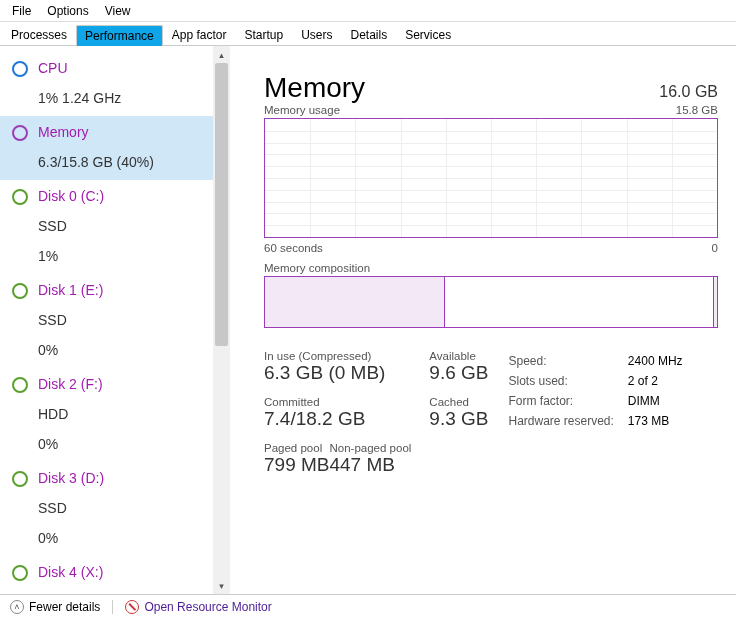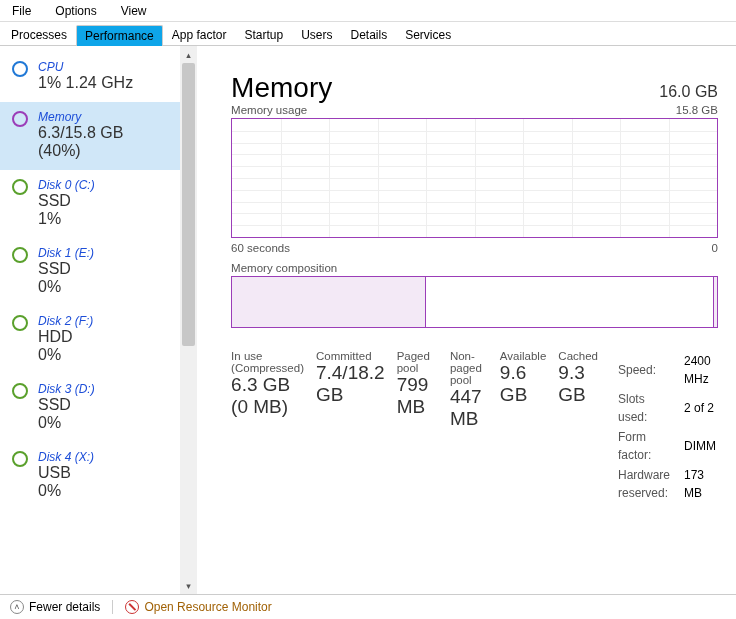--- a/index.html
+++ b/index.html
@@ -1,58 +1,58 @@
 <!DOCTYPE html>
 <html><head>
 <meta charset="utf-8">
 <style>
   * { box-sizing: border-box; margin: 0; padding: 0; font-family: "Segoe UI", Arial, sans-serif; }
   body { width: 736px; height: 619px; background: #fff; color: #000; font-size: 12px; overflow: hidden; }
-  .menubar { height: 22px; display: flex; align-items: center; gap: 8px; border-bottom: 1px solid #ddd; padding-left: 4px; }
+  .menubar { height: 22px; display: flex; align-items: center; gap: 0; border-bottom: 1px solid #ddd; padding-left: 4px; }
   .menubar .mi { padding: 2px 8px; font-size: 12px; cursor: default; }
   .tabs { display: flex; align-items: flex-end; height: 24px; border-bottom: 1px solid #ccc; padding-left: 2px; }
   .tab { padding: 3px 8px; font-size: 12px; border: 1px solid transparent; border-bottom: none; cursor: default; }
   .tab.active { border-color: #ccc; background: #0ea5e9; position: relative; top: 1px; border-radius: 2px 2px 0 0; }
   .body { display: flex; height: 548px; }
   .sidebar { width: 230px; position: relative; display: flex; }
   .sidebar-list { flex: 1; overflow: hidden; padding-top: 6px; }
   .sb-item { display: flex; align-items: flex-start; padding: 8px 10px 10px 12px; cursor: default; }
   .sb-item.selected { background: #d0e7f8; }
   .sb-icon { width: 16px; height: 16px; border: 2px solid; border-radius: 50%; margin-right: 10px; margin-top: 1px; flex-shrink: 0; }
   .sb-icon.cpu { border-color: #2078d6; }
   .sb-icon.mem { border-color: #9b3db8; }
   .sb-icon.disk { border-color: #5aa02c; }
-  .sb-text .t1 { font-size: 12px; color: #1d4ed8; font-style: italic; }
-  .sb-text .t2 { font-size: 16px; color: #333; margin-top: 0; }
+  .sb-text .t1 { font-size: 14px; color: #a21caf; }
+  .sb-text .t2 { font-size: 14px; color: #333; margin-top: 14px; }
   .sb-scroll { width: 17px; background: #f0f0f0; display: flex; flex-direction: column; }
   .sb-scroll .up, .sb-scroll .down { height: 17px; display:flex; align-items:center; justify-content:center; color:#555; font-size:9px; }
   .sb-scroll .thumb { flex: 1; background:#f0f0f0; position:relative; }
   .sb-scroll .thumb::after { content:""; position:absolute; left:2px; right:2px; top:0; height:55%; background:#c7c7c7; border-radius:2px; }
   .main { flex: 1; padding: 16px 18px 8px 34px; position: relative; }
   .main-header { display: flex; justify-content: space-between; align-items: baseline; }
   .main-header h1 { font-size: 28px; font-weight: 400; }
   .main-header .cap { font-size: 16px; color: #333; margin-top: 21px; }
   .chart-label { font-size: 11.5px; color:#555; display:flex; justify-content:space-between; margin-top:0; }
   .chart { border:1px solid #9b3db8; height:120px; position:relative; overflow:hidden; margin-top:2px; }
   .chart .grid-v { position:absolute; top:0; bottom:0; width:1px; background:#eee; }
   .chart .grid-h { position:absolute; left:0; right:0; height:1px; background:#eee; }
   .chart svg { position:absolute; inset:0; }
   .axis { font-size:11.5px; color:#555; display:flex; justify-content:space-between; margin-top:4px; }
   .comp { border:1px solid #9b3db8; height:52px; margin-top:2px; display:flex; }
   .comp .used { background:#f3e9f6; border-right:1px solid #9b3db8; }
   .comp .free {}
   .comp .tiny { width:4px; border-left:1px solid #9b3db8; background:#f3e9f6;}
   .stats { display:flex; margin-top:22px; gap: 18px;}
-  .statcol { display:flex; flex-direction:row; gap:12px;}
+  .statcol { display:flex; flex-direction:column; gap:12px;}
   .stat .lbl { font-size:11.5px; color:#555; }
   .stat .val { font-size:19px; color:#333; }
   .kv { font-size:12px; line-height:1.5; }
   .kv td:first-child { color:#555; padding-right:12px; }
   .footer { height:25px; border-top:1px solid #ccc; display:flex; align-items:center; padding:0 10px; gap:12px; font-size:12px; }
-  .footer .link { color:#a16207; cursor:default; }
+  .footer .link { color:#4c1d95; cursor:default; }
   .footer .sep { width:1px; height:14px; background:#ccc; }
   .circle-up { width:14px; height:14px; border:1px solid #888; border-radius:50%; display:inline-flex; align-items:center; justify-content:center; font-size:9px; color:#555; margin-right:5px;}
   .rm-icon { width:14px; height:14px; border:1.5px solid #c33; border-radius:50%; display:inline-flex; align-items:center; justify-content:center; margin-right:5px; position:relative;}
   .rm-icon::after { content:""; width:9px; height:1.5px; background:#c33; transform:rotate(45deg); }
 </style>
 </head>
 <body>
 
 <div class="menubar">
     <span class="mi">File</span>
@@ -184,21 +184,21 @@
     <div class="stats">
       <div class="statcol">
         <div class="stat">
           <div class="lbl">In use (Compressed)</div>
           <div class="val">6.3 GB (0 MB)</div>
         </div>
         <div class="stat">
           <div class="lbl">Committed</div>
           <div class="val">7.4/18.2 GB</div>
         </div>
-        <div style="display:flex; gap:20px;">
+        <div style="display:flex; ">
           <div class="stat">
             <div class="lbl">Paged pool</div>
             <div class="val">799 MB</div>
           </div>
           <div class="stat">
             <div class="lbl">Non-paged pool</div>
             <div class="val">447 MB</div>
           </div>
         </div>
       </div>

